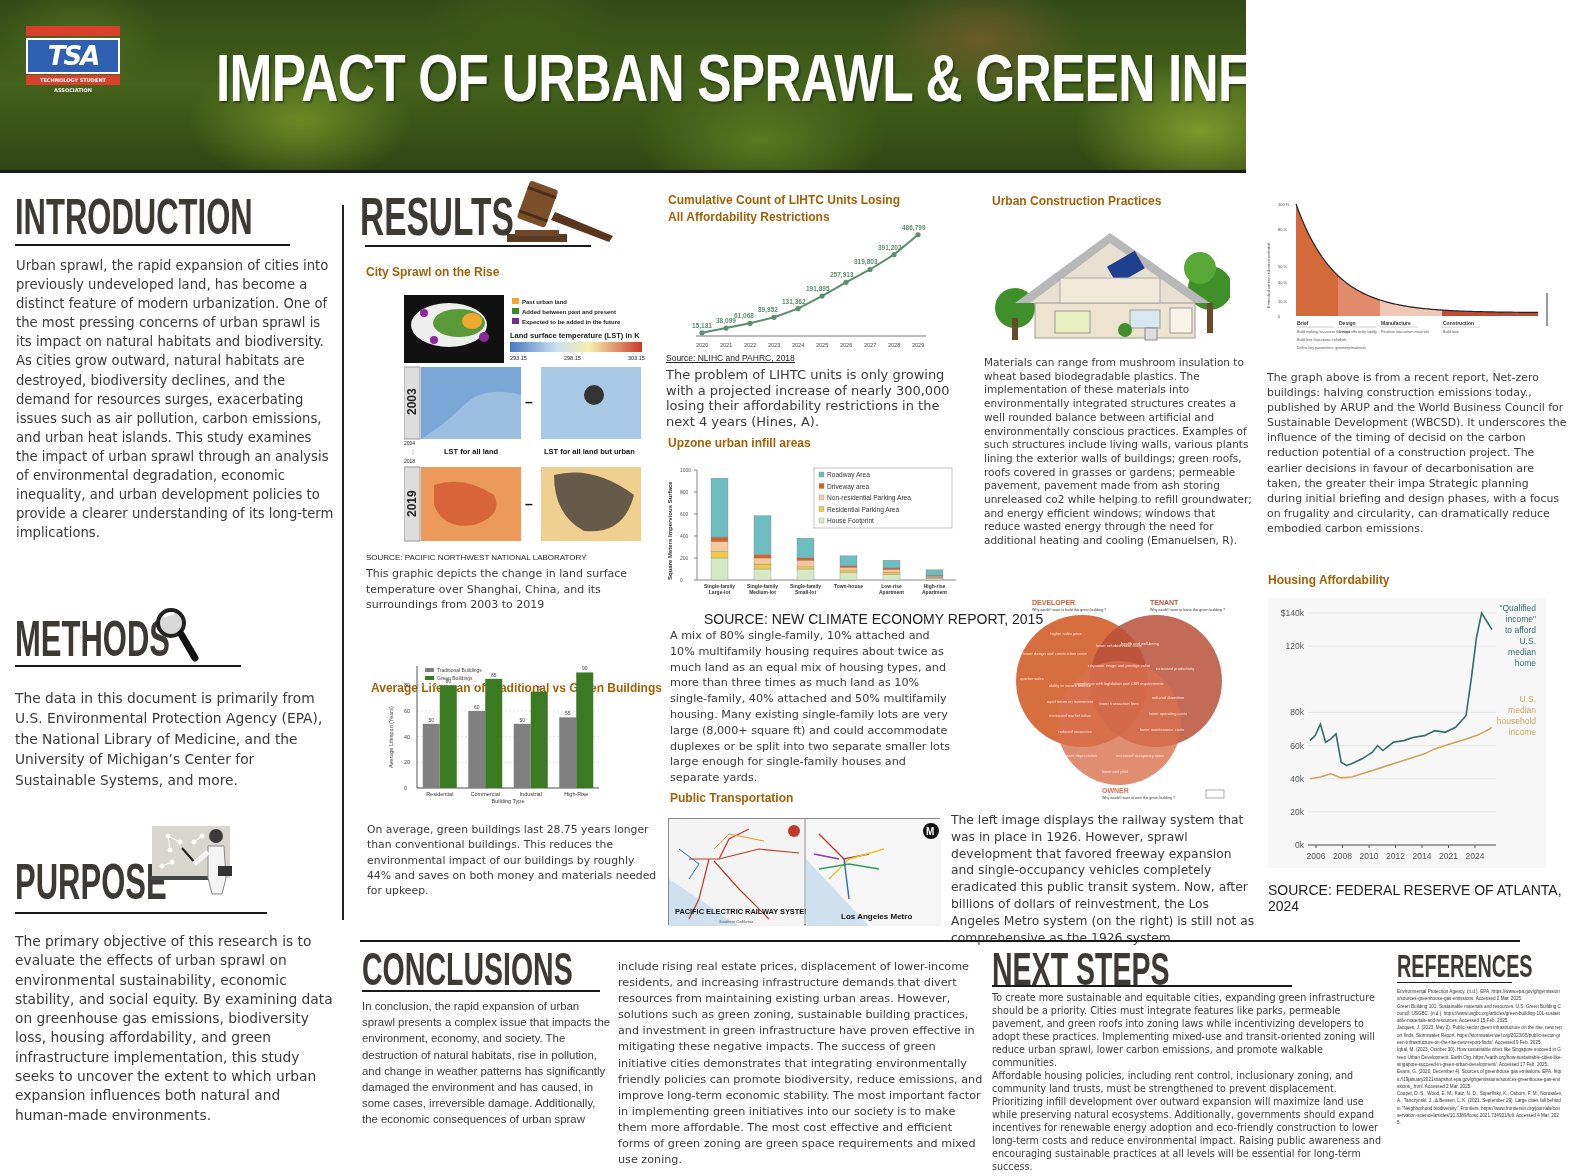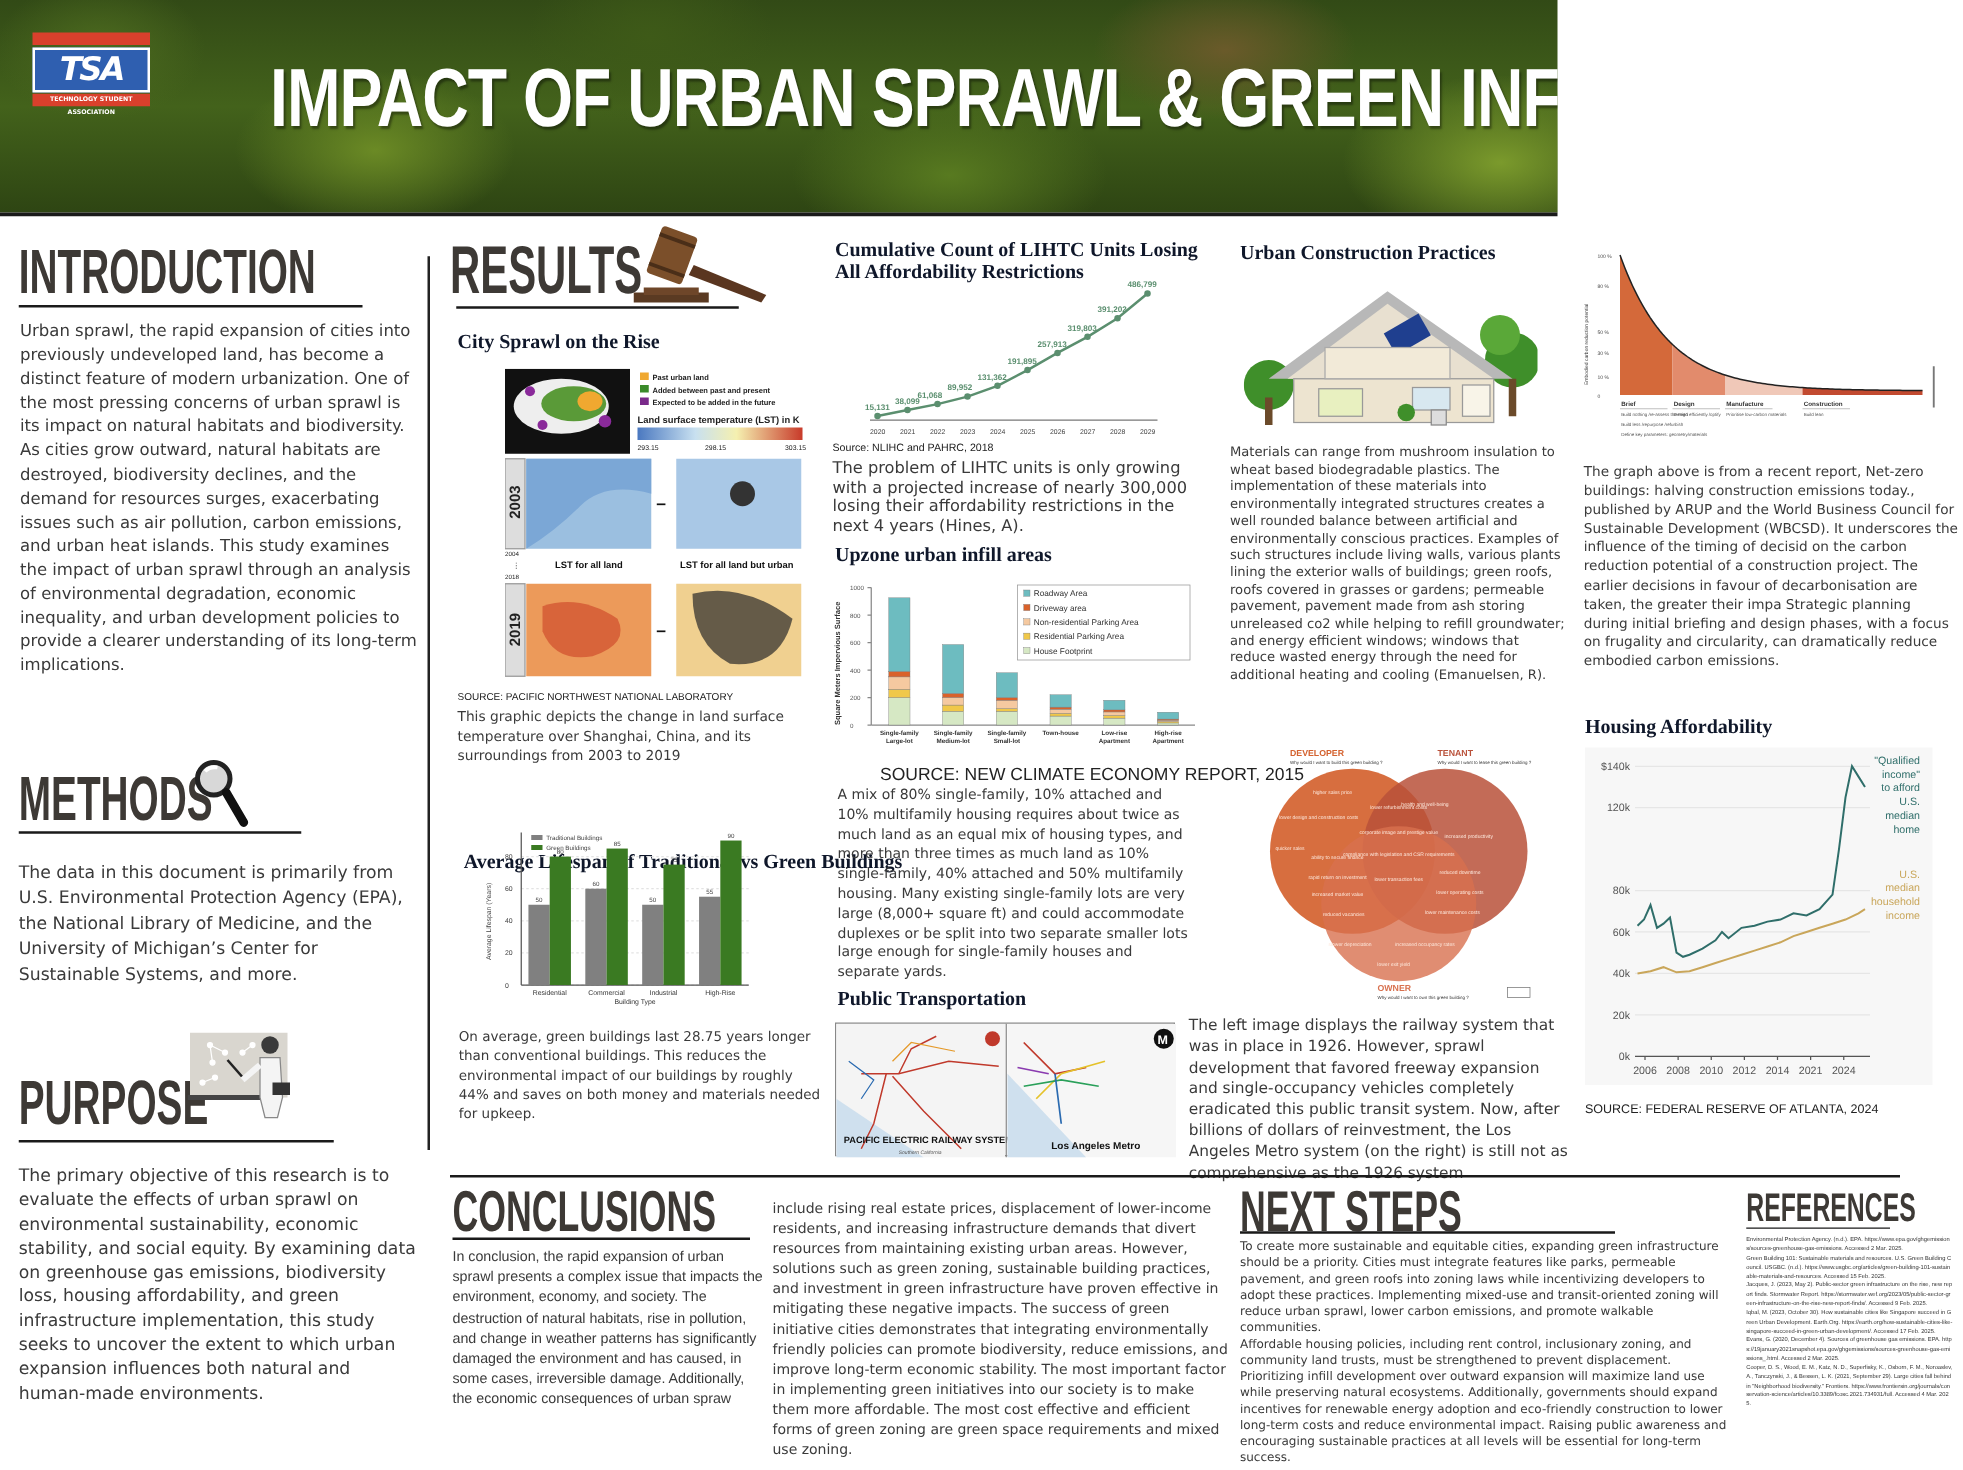--- a/index.html
+++ b/index.html
@@ -24,21 +24,21 @@
   .tsa-foot { position: absolute; left: 0; top: 49px; width: 94px; height: 10px; background: #d9402c; color: #fff; font-size: 5px; text-align: center; line-height: 10px; font-weight: bold; }
   .main-title { left: 216px; top: 38px; width: 1140px; color: #ffffff; font-family: "Liberation Sans", sans-serif; font-weight: bold; font-size: 66px; letter-spacing: -1px; line-height: 80px; transform: scaleX(0.78); transform-origin: left center; white-space: nowrap; text-shadow: 2px 2px 2px rgba(0,0,0,0.4); }
   .team-info { right: 18px; top: 98px; width: 200px; color: #fff; font-family: "Liberation Sans", sans-serif; font-weight: bold; font-size: 16px; line-height: 21px; text-align: right; text-shadow: 1px 1px 2px rgba(0,0,0,0.6); }
 
   
   .sec-head { font-family: "Liberation Sans", sans-serif; font-weight: bold; color: #3d3935; letter-spacing: 0px; transform: scaleX(0.62); transform-origin: left center; white-space: nowrap; }
   .rule { height: 2px; background: #1a1a1a; }
   .body-txt { font-family: "DejaVu Sans", sans-serif; color: #3a3a3a; }
 
   .vline { background: #222; width: 2px; }
-  .sub-title { font-family: Liberation Serif, serif; font-weight: bold; font-size: 16px; color: #0f172a; }
+  .sub-title { font-family: Liberation Sans, sans-serif; font-weight: bold; font-size: 12px; color: #a16207; }
   .source { font-family: "Liberation Sans", sans-serif; font-size: 9px; color: #222; }
 
   
   svg text { font-family: "Liberation Sans", sans-serif; }
 </style>
 </head>
 <body>
 
 <div class="abs banner">
   <div class="abs tsa-logo">
@@ -240,21 +240,21 @@
       <text x="188" y="42.480976" font-size="6.5" font-weight="bold" fill="#5b8f6f" font-family="Liberation Serif">319,803</text>
       <text x="198" y="125" font-size="5.5" fill="#444">2027</text>
       <circle cx="228" cy="32.62998399999999" r="2.6" fill="#5b8f6f"></circle>
       <text x="212" y="27.629983999999993" font-size="6.5" font-weight="bold" fill="#5b8f6f" font-family="Liberation Serif">391,202</text>
       <text x="222" y="125" font-size="5.5" fill="#444">2028</text>
       <circle cx="252" cy="12.745807999999997" r="2.6" fill="#5b8f6f"></circle>
       <text x="236" y="7.745807999999997" font-size="6.5" font-weight="bold" fill="#5b8f6f" font-family="Liberation Serif">486,799</text>
       <text x="246" y="125" font-size="5.5" fill="#444">2029</text>
     </svg>
 </div>
-<div class="abs source" style="left:666px;top:353px;font-size:8.5px;">Source: NLIHC and PAHRC, 2018</div>
+<div class="abs source" style="left:666px;top:353px;font-size:8.5px;text-decoration:underline;">Source: NLIHC and PAHRC, 2018</div>
 <div class="abs body-txt" style="left:666px;top:367px;width:290px;font-size:13px;line-height:15.7px;">The problem of LIHTC units is only growing with a projected increase of nearly 300,000 losing their affordability restrictions in the next 4 years (Hines, A).</div>
 
 <div class="abs sub-title" style="left:668px;top:436px;">Upzone urban infill areas</div>
 <div class="abs" style="left:664px;top:464px;width:296px;height:142px;">
   <svg id="upzone-svg" width="296" height="142" viewBox="0 0 296 142">
       <text x="8" y="116" font-size="6" fill="#333" font-weight="bold" transform="rotate(-90 8 116)">Square Meters Impervious Surface</text>
       <text x="16" y="118" font-size="5" fill="#555">0</text>
       <line x1="30" y1="116" x2="33" y2="116" stroke="#888"></line>
       <text x="16" y="96" font-size="5" fill="#555">200</text>
       <line x1="30" y1="94" x2="33" y2="94" stroke="#888"></line>
@@ -490,21 +490,21 @@
       <text x="268" y="35" font-size="8.5" fill="#2f6e6a" text-anchor="end">to afford</text>
       <text x="268" y="46" font-size="8.5" fill="#2f6e6a" text-anchor="end">U.S.</text>
       <text x="268" y="57" font-size="8.5" fill="#2f6e6a" text-anchor="end">median</text>
       <text x="268" y="68" font-size="8.5" fill="#2f6e6a" text-anchor="end">home</text>
       <text x="268" y="104" font-size="8.5" fill="#c9a65a" text-anchor="end">U.S.</text>
       <text x="268" y="115" font-size="8.5" fill="#c9a65a" text-anchor="end">median</text>
       <text x="268" y="126" font-size="8.5" fill="#c9a65a" text-anchor="end">household</text>
       <text x="268" y="137" font-size="8.5" fill="#c9a65a" text-anchor="end">income</text>
     </svg>
 </div>
-<div class="abs source" style="left:1268px;top:882px;font-size:10px;">SOURCE: FEDERAL RESERVE OF ATLANTA, 2024</div>
+<div class="abs source" style="left:1268px;top:882px;font-size:14px;">SOURCE: FEDERAL RESERVE OF ATLANTA, 2024</div>
 
 <div class="abs rule" style="left:360px;top:940px;width:1160px;"></div>
 
 <div class="abs sec-head" style="left:362px;top:944px;font-size:46px;line-height:50px;">CONCLUSIONS</div>
 <div class="abs rule" style="left:362px;top:990px;width:238px;"></div>
 <div class="abs body-txt" style="left:362px;top:998px;width:250px;font-size:11.4px;line-height:16.2px;font-family:'Liberation Sans',sans-serif;">In conclusion, the rapid expansion of urban sprawl presents a complex issue that impacts the environment, economy, and society. The destruction of natural habitats, rise in pollution, and change in weather patterns has significantly damaged the environment and has caused, in some cases, irreversible damage. Additionally, the economic consequences of urban spraw</div>
 <div class="abs body-txt" style="left:618px;top:959px;width:365px;font-size:11.2px;line-height:16.1px;"> include rising real estate prices, displacement of lower-income residents, and increasing infrastructure demands that divert resources from maintaining existing urban areas. However, solutions such as green zoning, sustainable building practices, and investment in green infrastructure have proven effective in mitigating these negative impacts. The success of green initiative cities demonstrates that integrating environmentally friendly policies can promote biodiversity, reduce emissions, and improve long-term economic stability. The most important factor in implementing green initiatives into our society is to make them more affordable. The most cost effective and efficient forms of green zoning are green space requirements and mixed use zoning.</div>
 
 <div class="abs sec-head" style="left:992px;top:944px;font-size:46px;line-height:50px;">NEXT STEPS</div>
 <div class="abs rule" style="left:992px;top:985px;width:300px;"></div>

